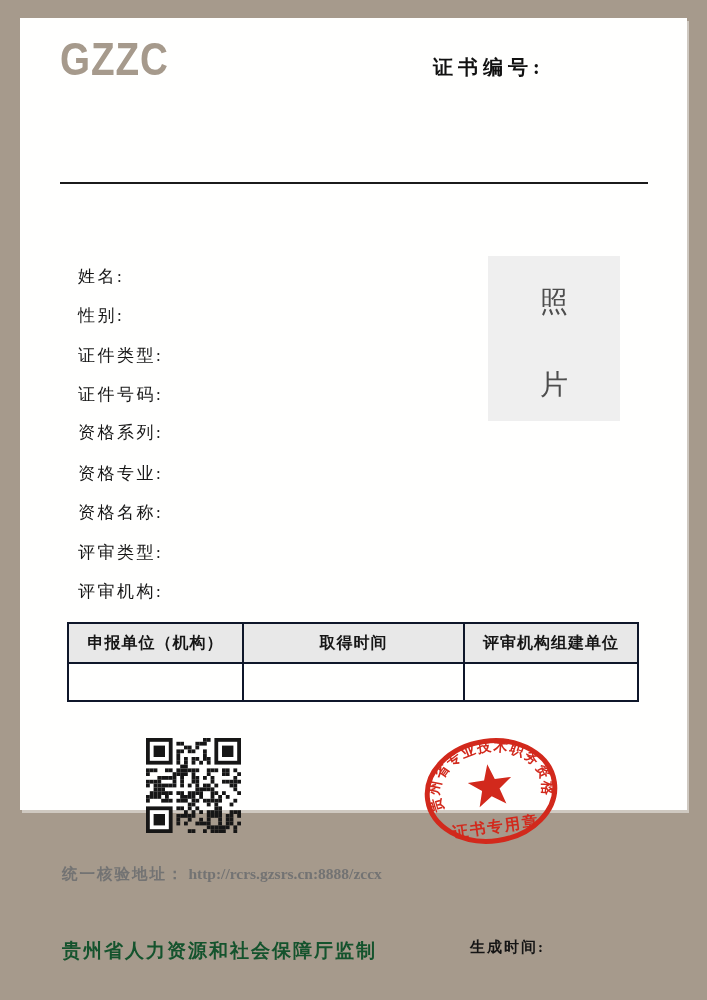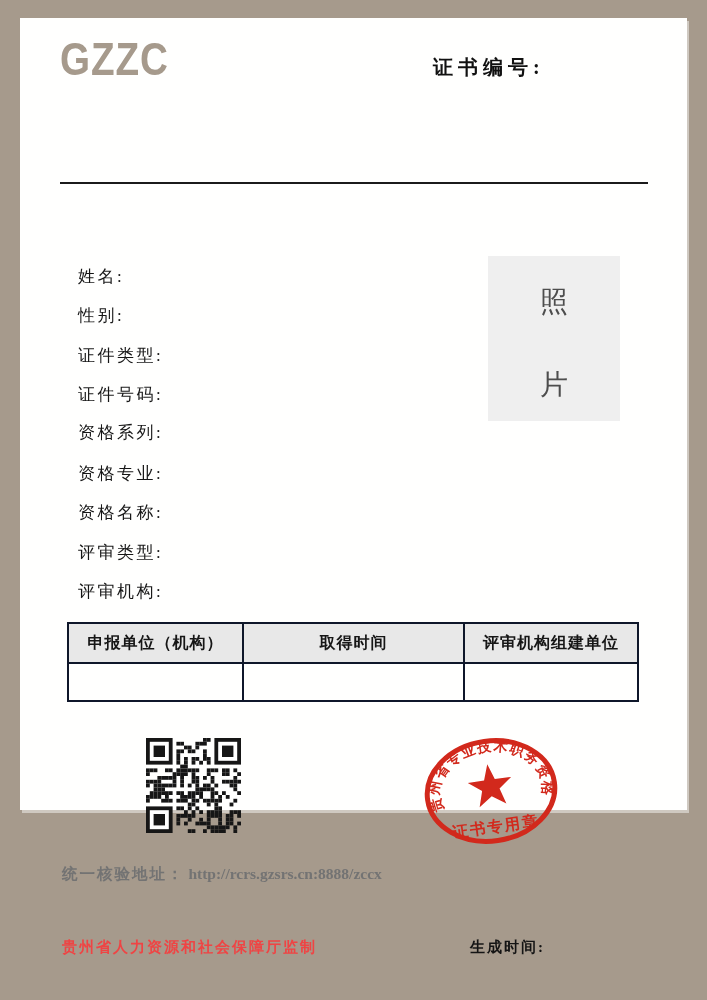--- a/index.html
+++ b/index.html
@@ -68,21 +68,21 @@
     left:391px;top:706px;width:160px;height:134px;
     transform:rotate(-8deg);
   }
   .verify{
     left:42px;top:846px;
     font-size:15.5px;font-weight:bold;color:#737373;white-space:nowrap;
   }
   .verify .vlabel{letter-spacing:2px;}
   .footer-issuer{
     left:42px;top:920px;
-    font-size:15px;font-weight:bold;letter-spacing:2px;color:#ef4444;
+    font-size:19px;font-weight:bold;letter-spacing:2px;color:#14532d;
   }
   .footer-gen{
     left:450px;top:920px;
     font-size:15px;font-weight:bold;letter-spacing:2px;color:#141414;
   }
 </style>
 </head>
 <body>
 
 <div class="page">

